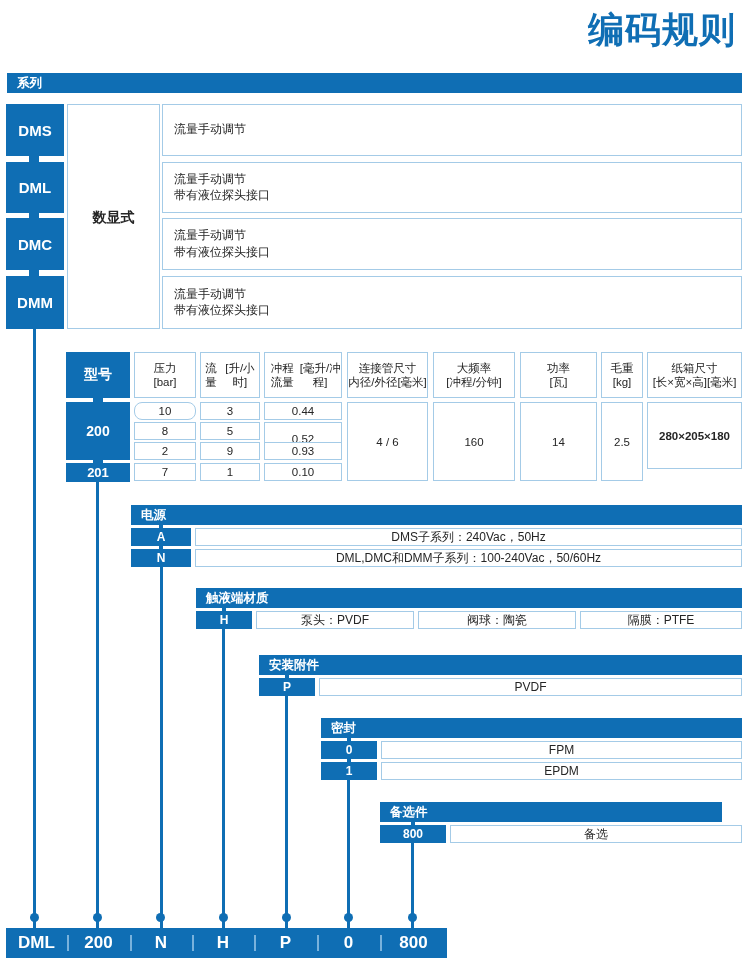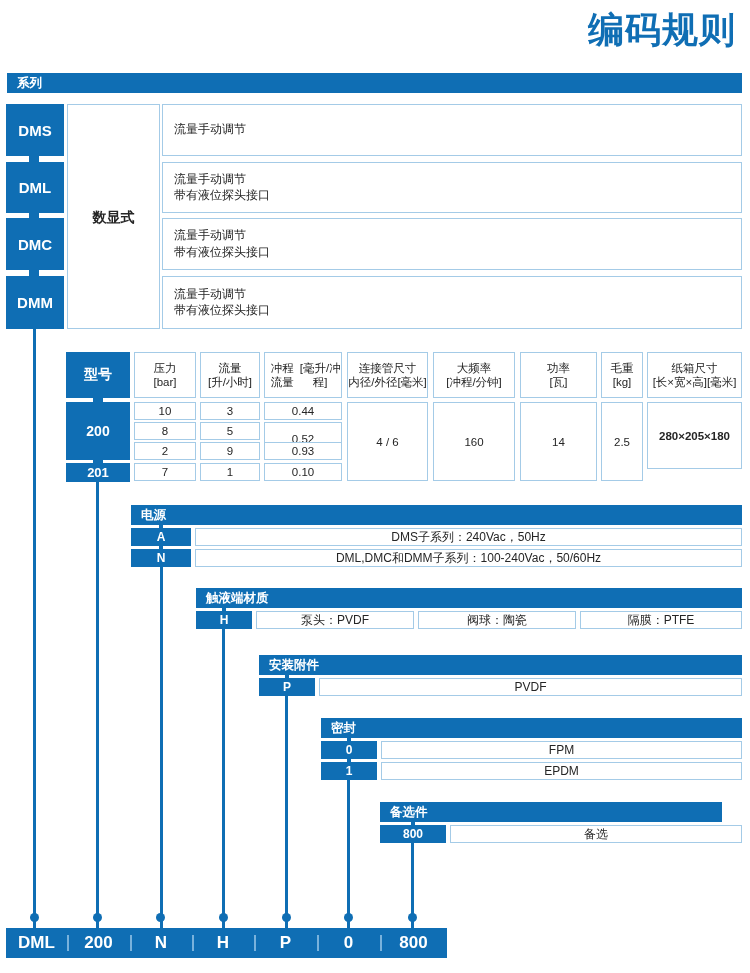--- a/index.html
+++ b/index.html
@@ -76,21 +76,21 @@
   <span>流量手动调节</span>
   <span>带有液位探头接口</span>
 </div>
 
 <div class="abs bluebox" style="left:66px;top:352px;width:64px;height:46px;font-size:14px;">型号</div>
 
 <div class="abs cell" style="left:134px;top:352px;width:62px;height:46px;flex-direction:column;">
   <span>压力</span>
   <span>[bar]</span>
 </div>
-<div class="abs cell" style="left:200px;top:352px;width:60px;height:46px;flex-direction:column;">
+<div class="abs cell" style="left:200px;top:352px;width:60px;height:46px;flex-direction:row;">
   <span>流量</span>
   <span>[升/小时]</span>
 </div>
 <div class="abs cell" style="left:264px;top:352px;width:78px;height:46px;flex-direction:row;">
   <span>冲程流量</span>
   <span>[毫升/冲程]</span>
 </div>
 <div class="abs cell" style="left:347px;top:352px;width:81px;height:46px;flex-direction:column;">
   <span>连接管尺寸</span>
   <span>内径/外径[毫米]</span>
@@ -110,21 +110,21 @@
 <div class="abs cell" style="left:647px;top:352px;width:95px;height:46px;flex-direction:column;">
   <span>纸箱尺寸</span>
   <span>[长×宽×高][毫米]</span>
 </div>
 
 <div class="abs tick" style="left:93px;top:398px;width:10px;height:4px;"></div>
 <div class="abs bluebox" style="left:66px;top:402px;width:64px;height:58px;font-size:14px;">200</div>
 <div class="abs tick" style="left:93px;top:460px;width:10px;height:3px;"></div>
 <div class="abs bluebox" style="left:66px;top:463px;width:64px;height:19px;font-size:13px;">201</div>
 
-<div class="abs cell" style="left:134px;top:402px;width:62px;height:18px;">10</div>
+<div class="abs cell" style="left:134px;top:402px;width:62px;height:18px;border-radius:8px;">10</div>
 <div class="abs cell" style="left:200px;top:402px;width:60px;height:18px;">3</div>
 <div class="abs cell" style="left:264px;top:402px;width:78px;height:18px;">0.44</div>
 <div class="abs cell" style="left:134px;top:422px;width:62px;height:18px;">8</div>
 <div class="abs cell" style="left:200px;top:422px;width:60px;height:18px;">5</div>
 <div class="abs cell" style="left:264px;top:422px;width:78px;height:34px;">0.52</div>
 <div class="abs cell" style="left:134px;top:442px;width:62px;height:18px;">2</div>
 <div class="abs cell" style="left:200px;top:442px;width:60px;height:18px;">9</div>
 <div class="abs cell" style="left:264px;top:442px;width:78px;height:18px;">0.93</div>
 
 <div class="abs cell" style="left:134px;top:463px;width:62px;height:18px;">7</div>

